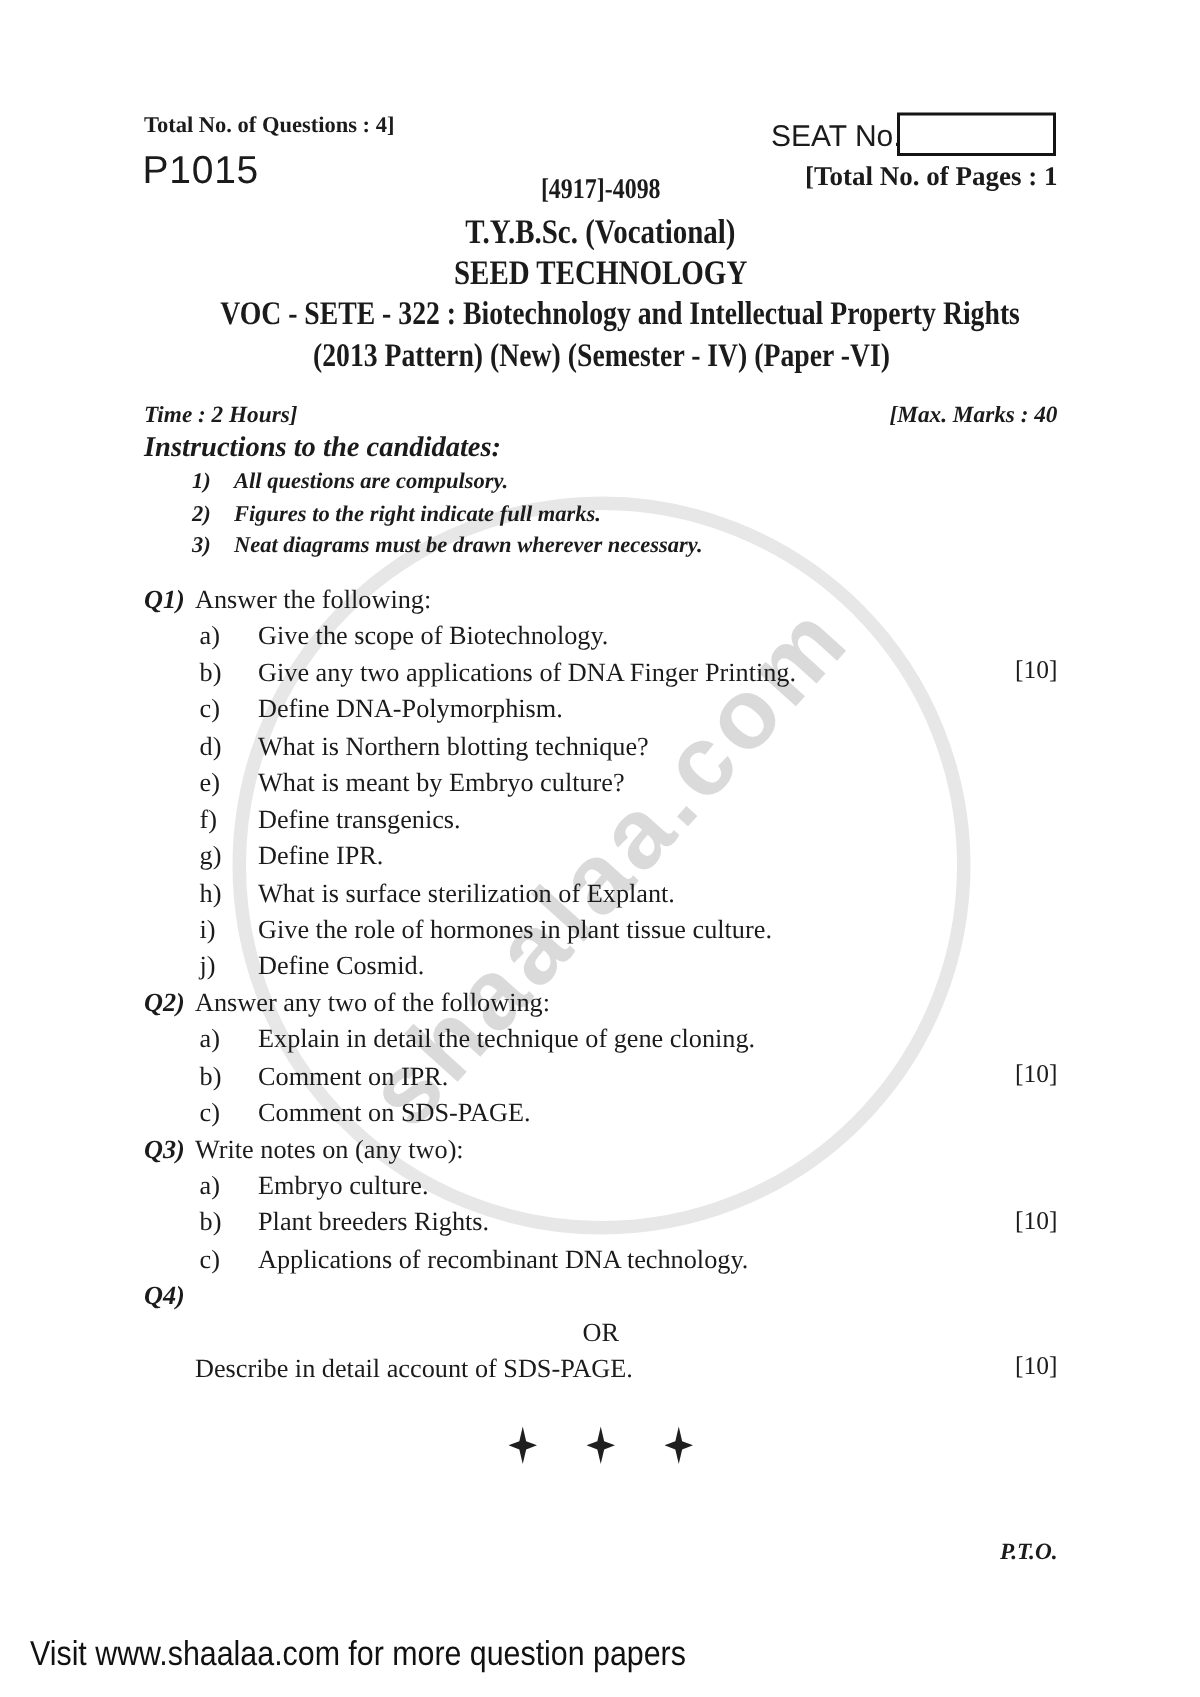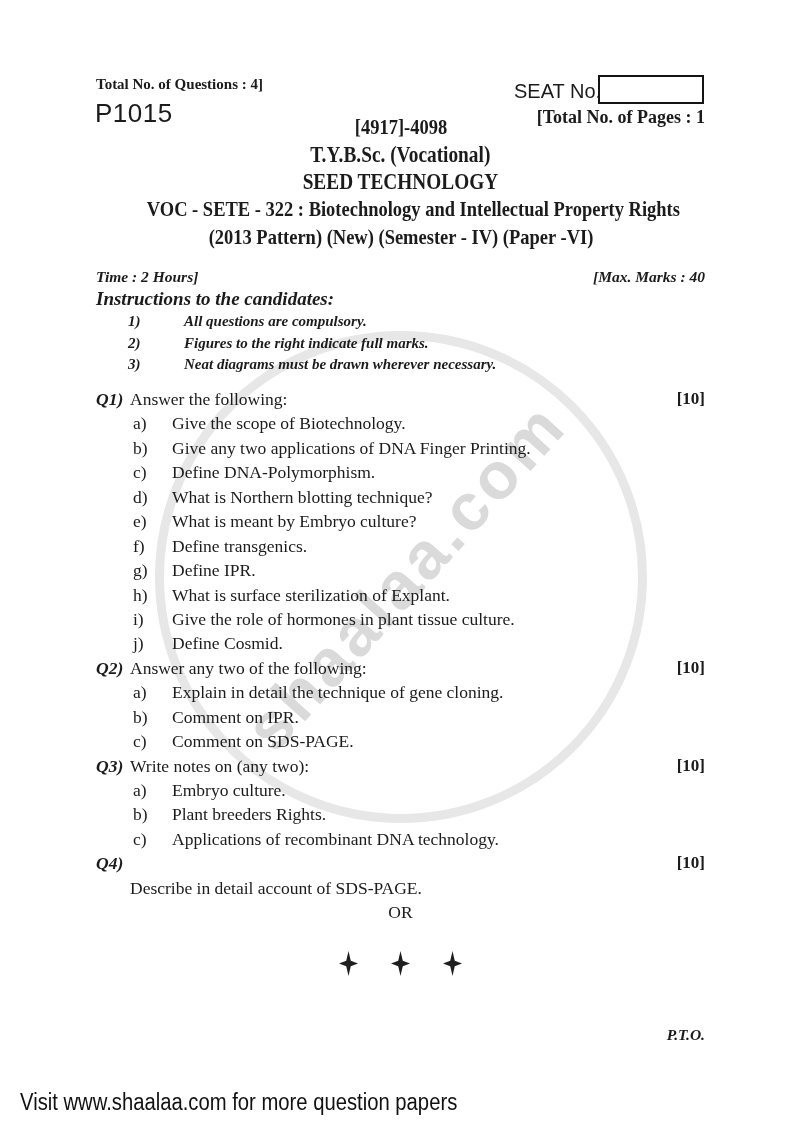--- a/index.html
+++ b/index.html
@@ -24,42 +24,42 @@
   
   .total-q{left:96px;top:75px;font-weight:bold;font-size:15px;line-height:18px;}
   .paper-code{left:95px;top:99px;font-family:"Liberation Sans",sans-serif;font-size:26px;line-height:28px;letter-spacing:0.5px;}
   .seat-label{left:514px;top:79px;font-family:"Liberation Sans",sans-serif;font-size:20px;line-height:24px;}
   .seat-box{left:598px;top:75px;width:106px;height:29px;border:2px solid #141414;box-sizing:border-box;background:#fff;}
   .pages-note{right:95px;top:108px;font-weight:bold;font-size:18px;line-height:18px;}
 
   
   .title-line{left:96px;width:609px;text-align:center;font-weight:bold;white-space:nowrap;}
   .cond{display:inline-block;transform:scaleX(0.84);transform-origin:center;}
-  .t1{top:114px;font-size:22px;line-height:26px;}
+  .t1{top:114px;font-size:19px;line-height:26px;}
   .t2{top:142px;font-size:23px;line-height:25px;}
   .t3{top:169px;font-size:23px;line-height:25px;}
   .t4{top:196px;font-size:22px;line-height:26px;}
   .t5{top:224px;font-size:22px;line-height:26px;}
 
   
   .time-row{left:96px;top:268px;width:609px;display:flex;justify-content:space-between;
             font-weight:bold;font-style:italic;font-size:15.5px;line-height:18px;gap:30px;}
   .instr-title{left:96px;top:290px;font-weight:bold;font-style:italic;font-size:19px;line-height:18px;}
   .instr-list{left:96px;top:311px;width:609px;}
   .instr-row{position:relative;height:21.7px;line-height:21.7px;
              font-weight:bold;font-style:italic;font-size:15px;}
   .instr-num{position:absolute;left:32px;}
-  .instr-text{margin-left:88px;}
+  .instr-text{margin-left:60px;}
 
   
   .q-list{left:96px;top:387px;width:609px;font-size:17.5px;}
   .row{position:relative;height:24.45px;line-height:24.45px;white-space:nowrap;}
   .q-label{position:absolute;left:0;font-weight:bold;font-style:italic;}
   .q-text{margin-left:34px;}
-  .q-marks{position:absolute;right:0;font-weight:bold;font-size:17px;}
+  .q-marks{position:absolute;right:0;font-weight:normal;font-size:17px;margin-top:48px;}
   .s-letter{position:absolute;left:37px;}
   .s-text{margin-left:76px;}
   .or-row{text-align:center;}
   .alt-row{margin-left:34px;}
 
   
   .stars{left:96px;top:951px;width:609px;display:flex;justify-content:center;gap:33px;}
   .star{width:19px;height:25px;background:#1f1f1f;
         clip-path:polygon(50% 0,62% 39%,100% 50%,62% 61%,50% 100%,38% 61%,0 50%,38% 39%);}
   .pto{right:95px;top:1026px;font-weight:bold;font-style:italic;font-size:15.5px;line-height:18px;}
@@ -140,22 +140,22 @@
       <span class="q-marks">[10]</span>
     </div>
     <div class="row"><span class="s-letter">a)</span><span class="s-text">Embryo culture.</span></div>
     <div class="row"><span class="s-letter">b)</span><span class="s-text">Plant breeders Rights.</span></div>
     <div class="row"><span class="s-letter">c)</span><span class="s-text">Applications of recombinant DNA technology.</span></div>
 
     <div class="row">
       <span class="q-label">Q4)</span>
       <span class="q-marks">[10]</span>
     </div>
+    <div class="row or-row">OR</div>
     <div class="row"><span class="alt-row">Describe in detail account of SDS-PAGE.</span></div>
-    <div class="row or-row">OR</div>
 
   </div>
 
   <div class="abs stars">
     <span class="star"></span>
     <span class="star"></span>
     <span class="star"></span>
   </div>
 
   <div class="abs pto">P.T.O.</div>

